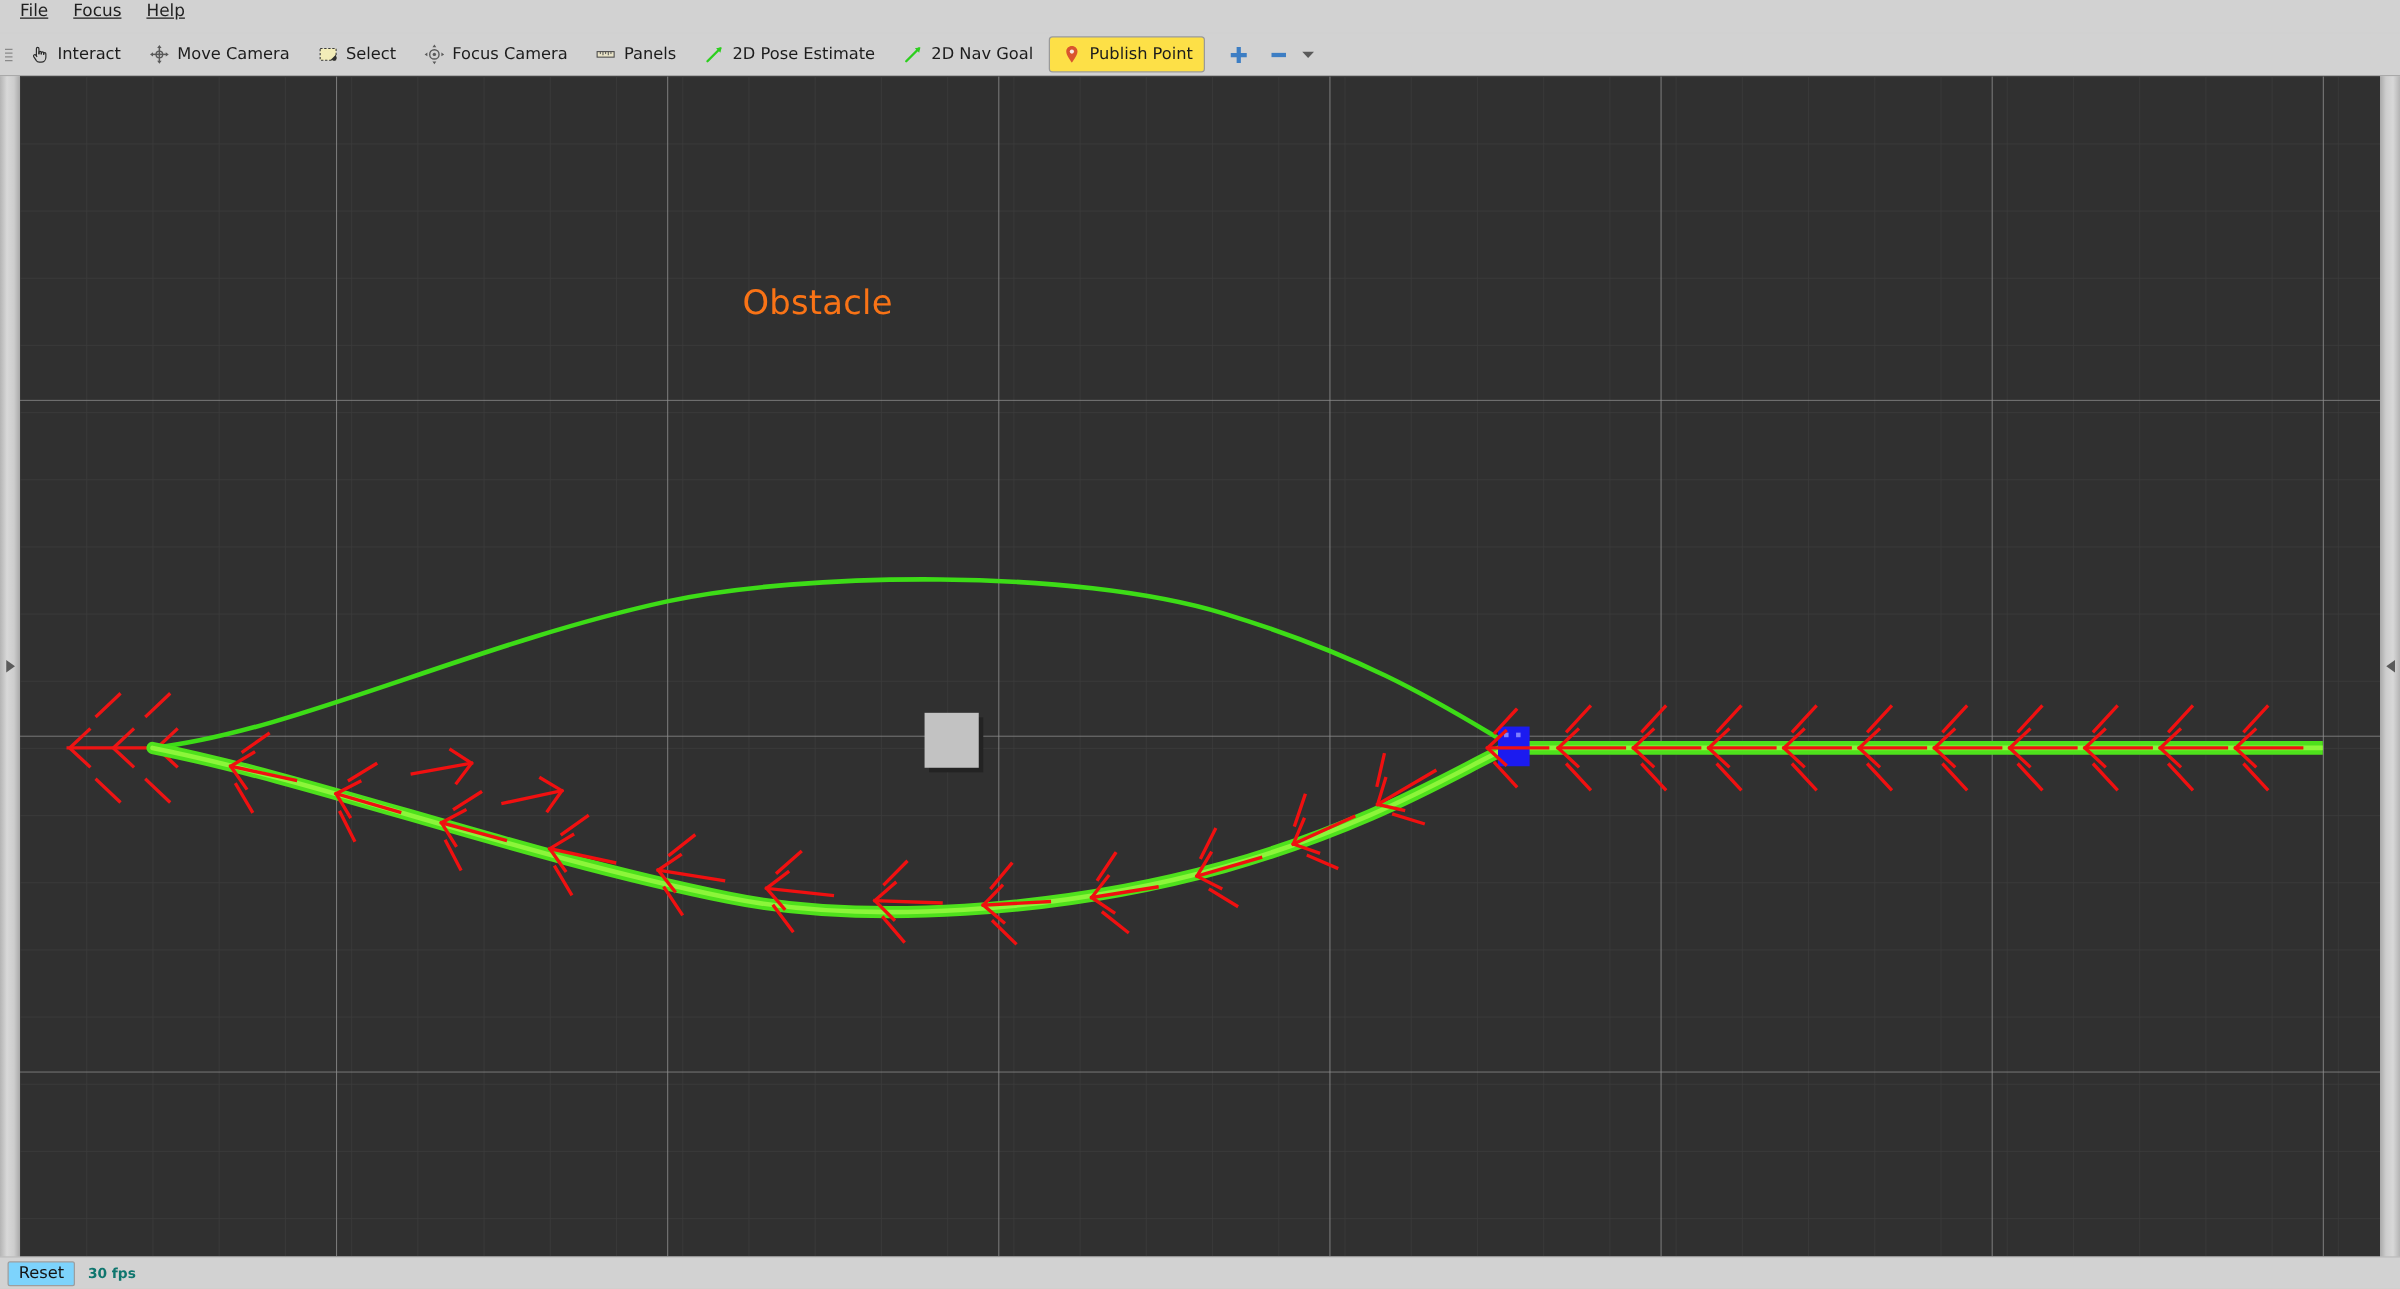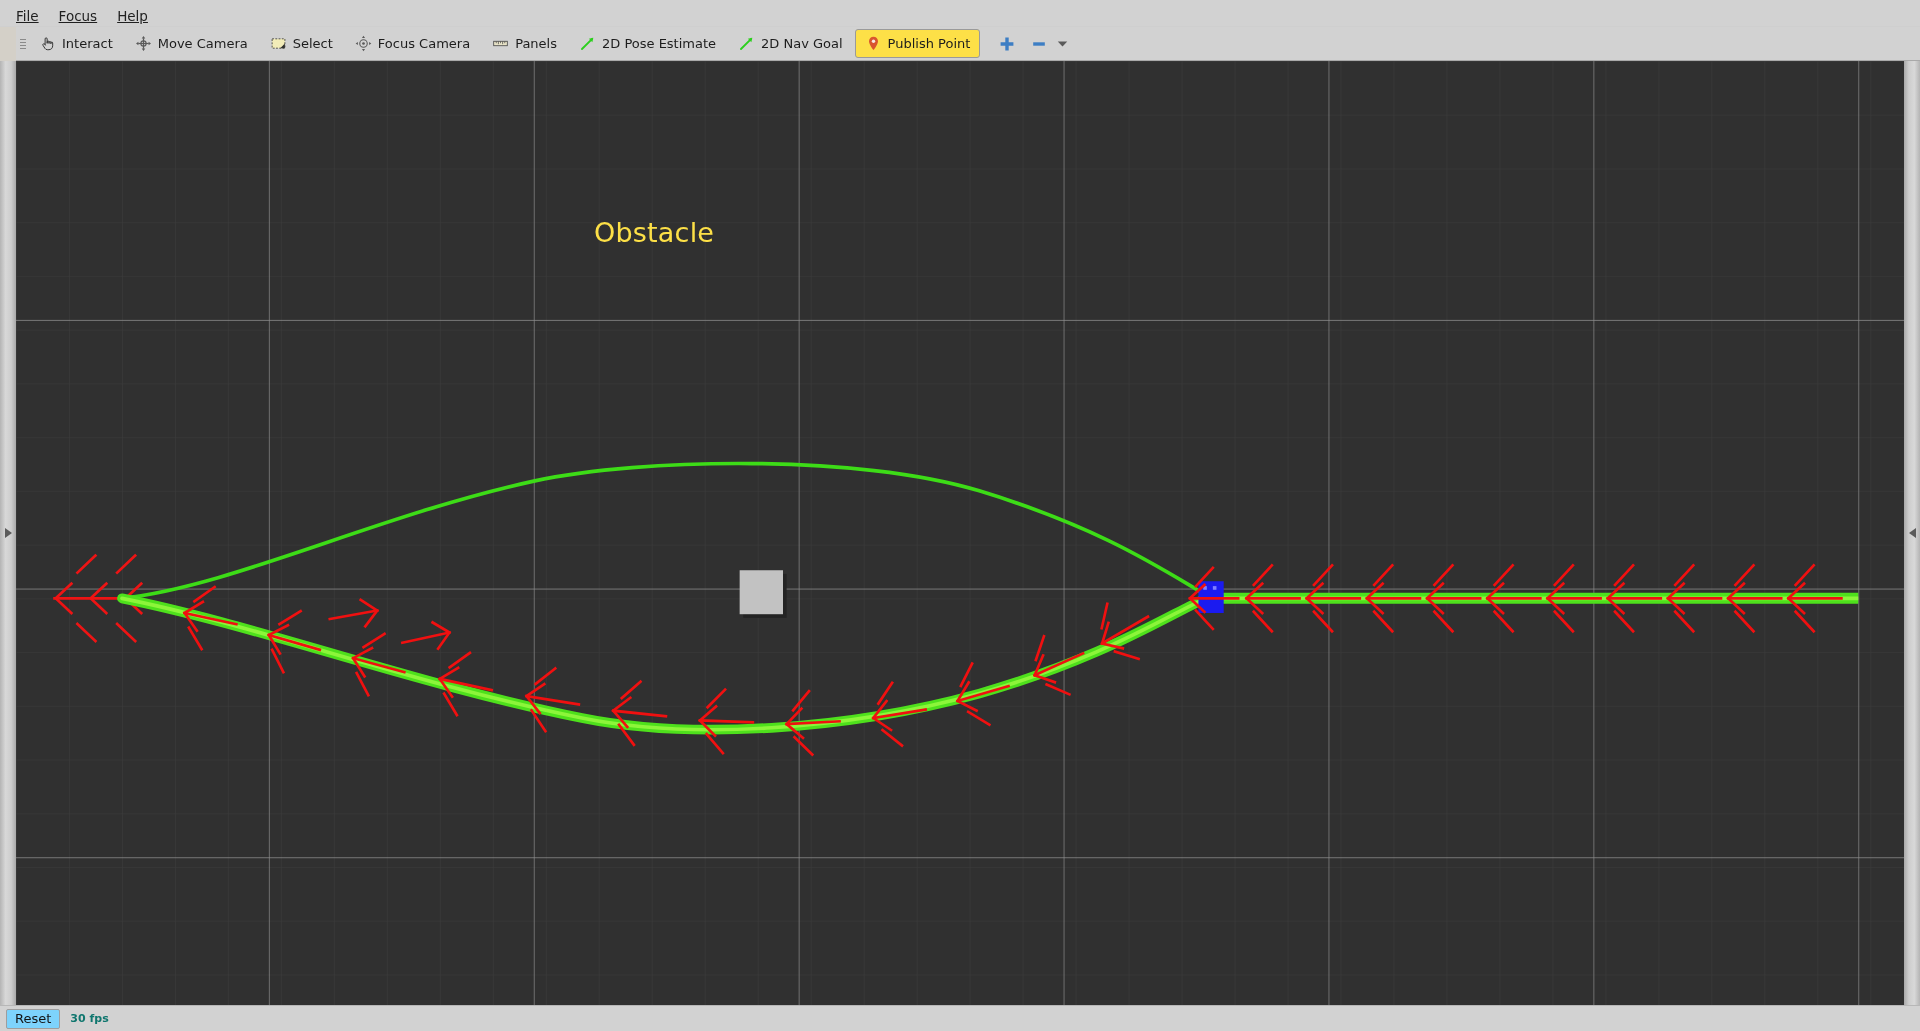--- a/index.html
+++ b/index.html
@@ -16,21 +16,21 @@
     background: #d4d0c8;
     display: flex;
     flex-direction: column;
   }
 
   
   .menubar {
     height: 26px;
     background: #d2d2d2;
     display: flex;
-    align-items: flex-end;
+    align-items: flex-start;
     padding-left: 6px;
     flex: 0 0 auto;
     border-bottom: 1px solid #cfcfcf;
   }
   .menu-item {
     font-size: 13.5px;
     color: #1f1f1f;
     padding: 3px 10px;
     cursor: default;
     line-height: 1;
@@ -40,21 +40,20 @@
   
   .toolbar {
     height: 33px;
     background: #d2d2d2;
     display: flex;
     align-items: center;
     flex: 0 0 auto;
     padding-left: 2px;
     border-bottom: 1px solid #a9a9a9;
     position: relative;
-    margin-left: 16px;
   }
   .tb-grip {
     width: 10px; height: 22px;
     display: flex; flex-direction: column;
     justify-content: center; align-items: center;
     gap: 2px;
     cursor: grab;
   }
   .tb-grip i { display:block; width:6px; height:1px; background:#8a8a8a; }
   .tb-btn {
@@ -469,21 +468,21 @@
 
         <g stroke="#f01010" stroke-width="2.2" fill="none" stroke-linecap="square">
           <g transform="translate(975,440)">
               <path d="M0 0 H40"></path>
               <path d="M12 -11 L0 0 L12 11"></path>
               <path d="M5 -10 L19 -25 M5 10 L19 25"></path>
             </g>
         </g>
       </svg>
 
-      <div class="obstacle-label" style="left: 578px; top: 156px; color: #fde047;">Obstacle</div>
+      <div class="obstacle-label" style="left: 578px; top: 166px; color: #f97316;">Obstacle</div>
     </div>
 
     <div class="splitter right">
       <div class="tri"></div>
     </div>
   </div>
 
   <div class="statusbar">
     <div class="reset-btn">Reset</div>
     <div class="fps">30 fps</div>

